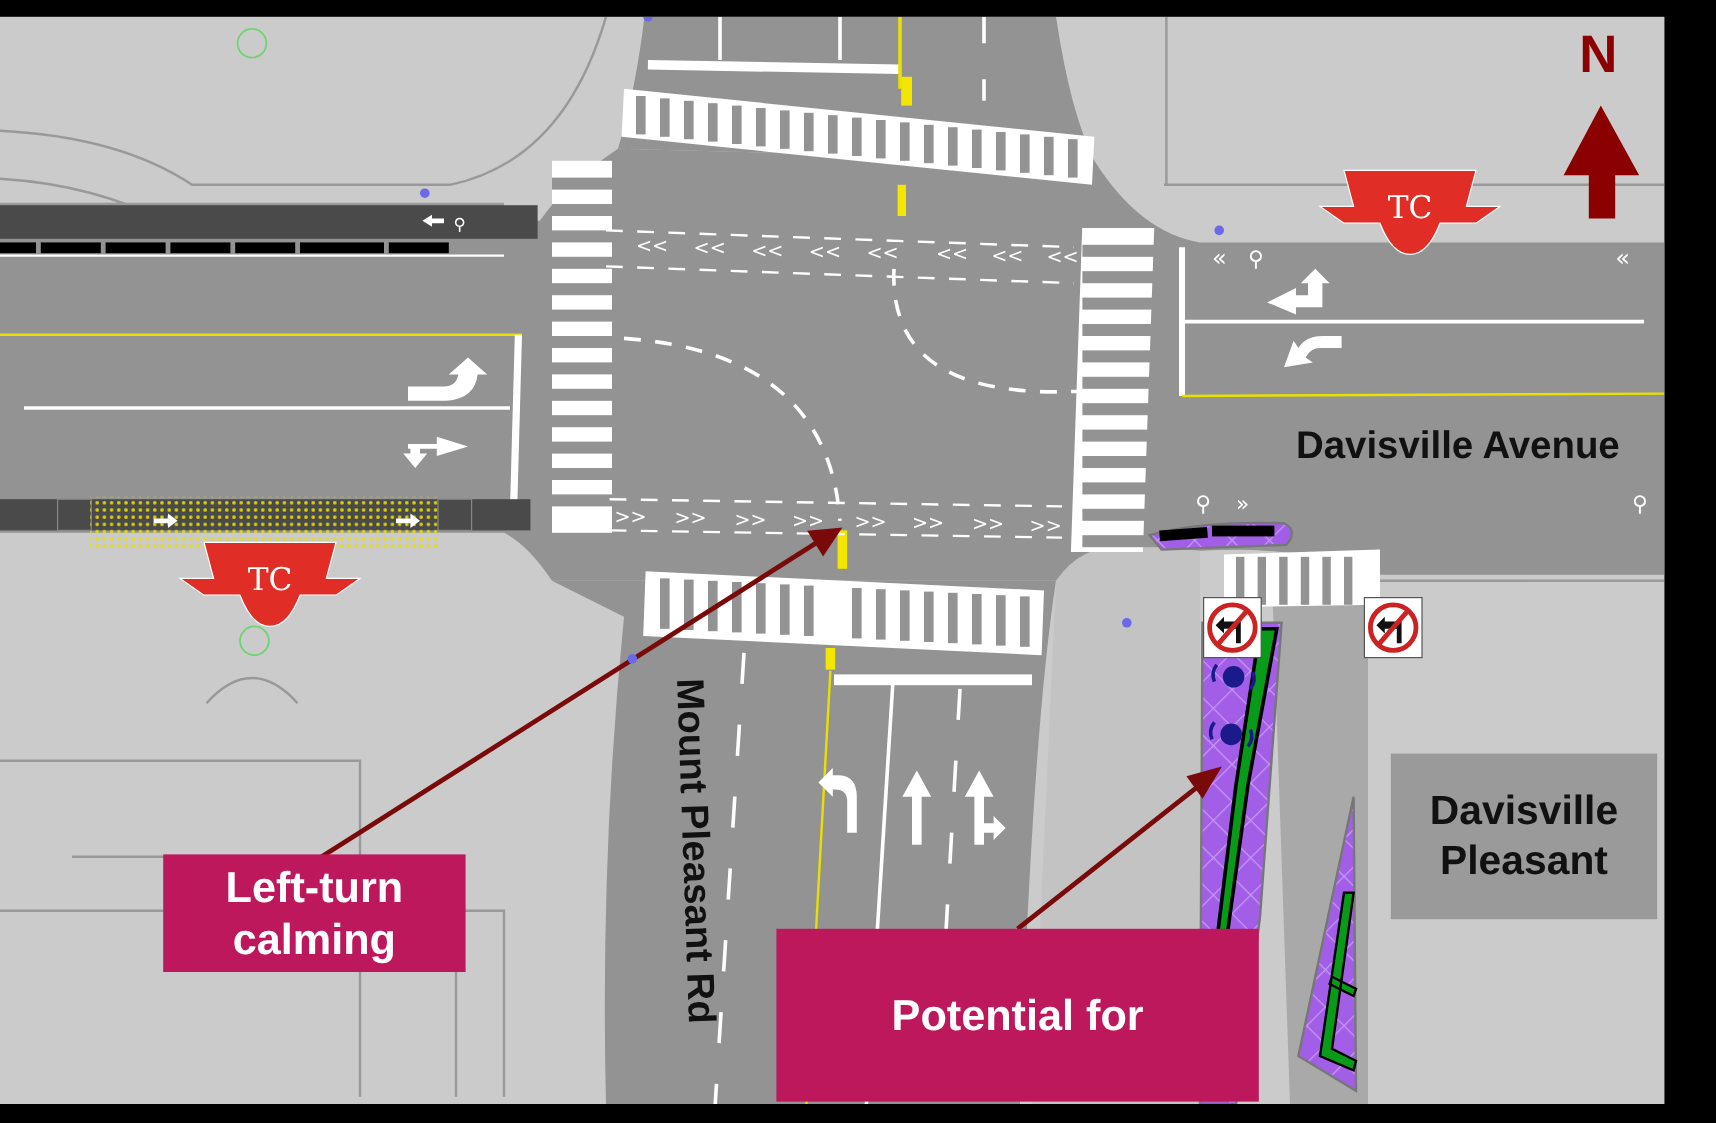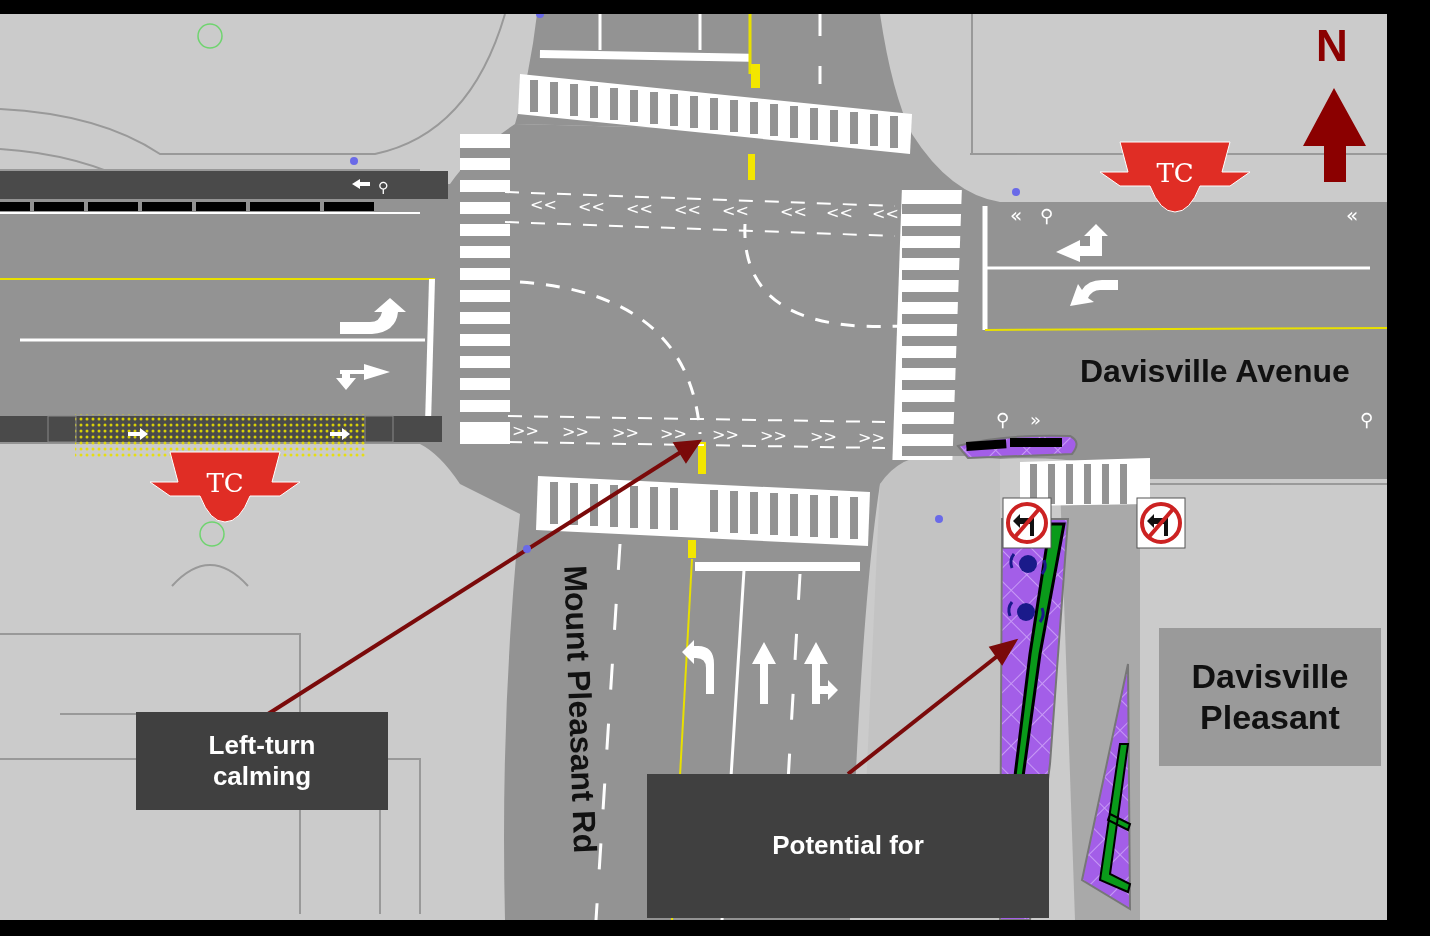--- a/index.html
+++ b/index.html
@@ -1,20 +1,20 @@
 <!DOCTYPE html>
 <html><head>
 <meta charset="utf-8">
 <style>
   html,body{margin:0;padding:0;background:#000;}
   body{width:1430px;height:936px;overflow:hidden;position:relative;font-family:"Liberation Sans",sans-serif;}
   #map{position:absolute;left:0;top:14px;width:1387px;height:906px;background:#cfcfcf;overflow:hidden;}
   #map svg{position:absolute;left:0;top:0;}
   .label{position:absolute;font-weight:bold;text-align:center;line-height:1.2;}
-  .teal-box{background:#404040;color:#fff;font-size:26px;display:flex;align-items:center;justify-content:center;flex-direction:column;text-align:right;}
+  .teal-box{background:#be185d;color:#fff;font-size:36px;display:flex;align-items:center;justify-content:center;flex-direction:column;text-align:right;}
   .street{color:#111;font-size:32px;white-space:nowrap;}
   .school-box{background:#9a9a9a;color:#111;font-size:34px;display:flex;flex-direction:column;justify-content:center;}
   .north{color:#8b0000;font-size:44px;font-family:"Liberation Sans",sans-serif;}
 </style>
 </head>
 <body>
 
 <div id="map">
   <svg width="1387" height="906" viewBox="0 0 1387 906">
     <defs>

